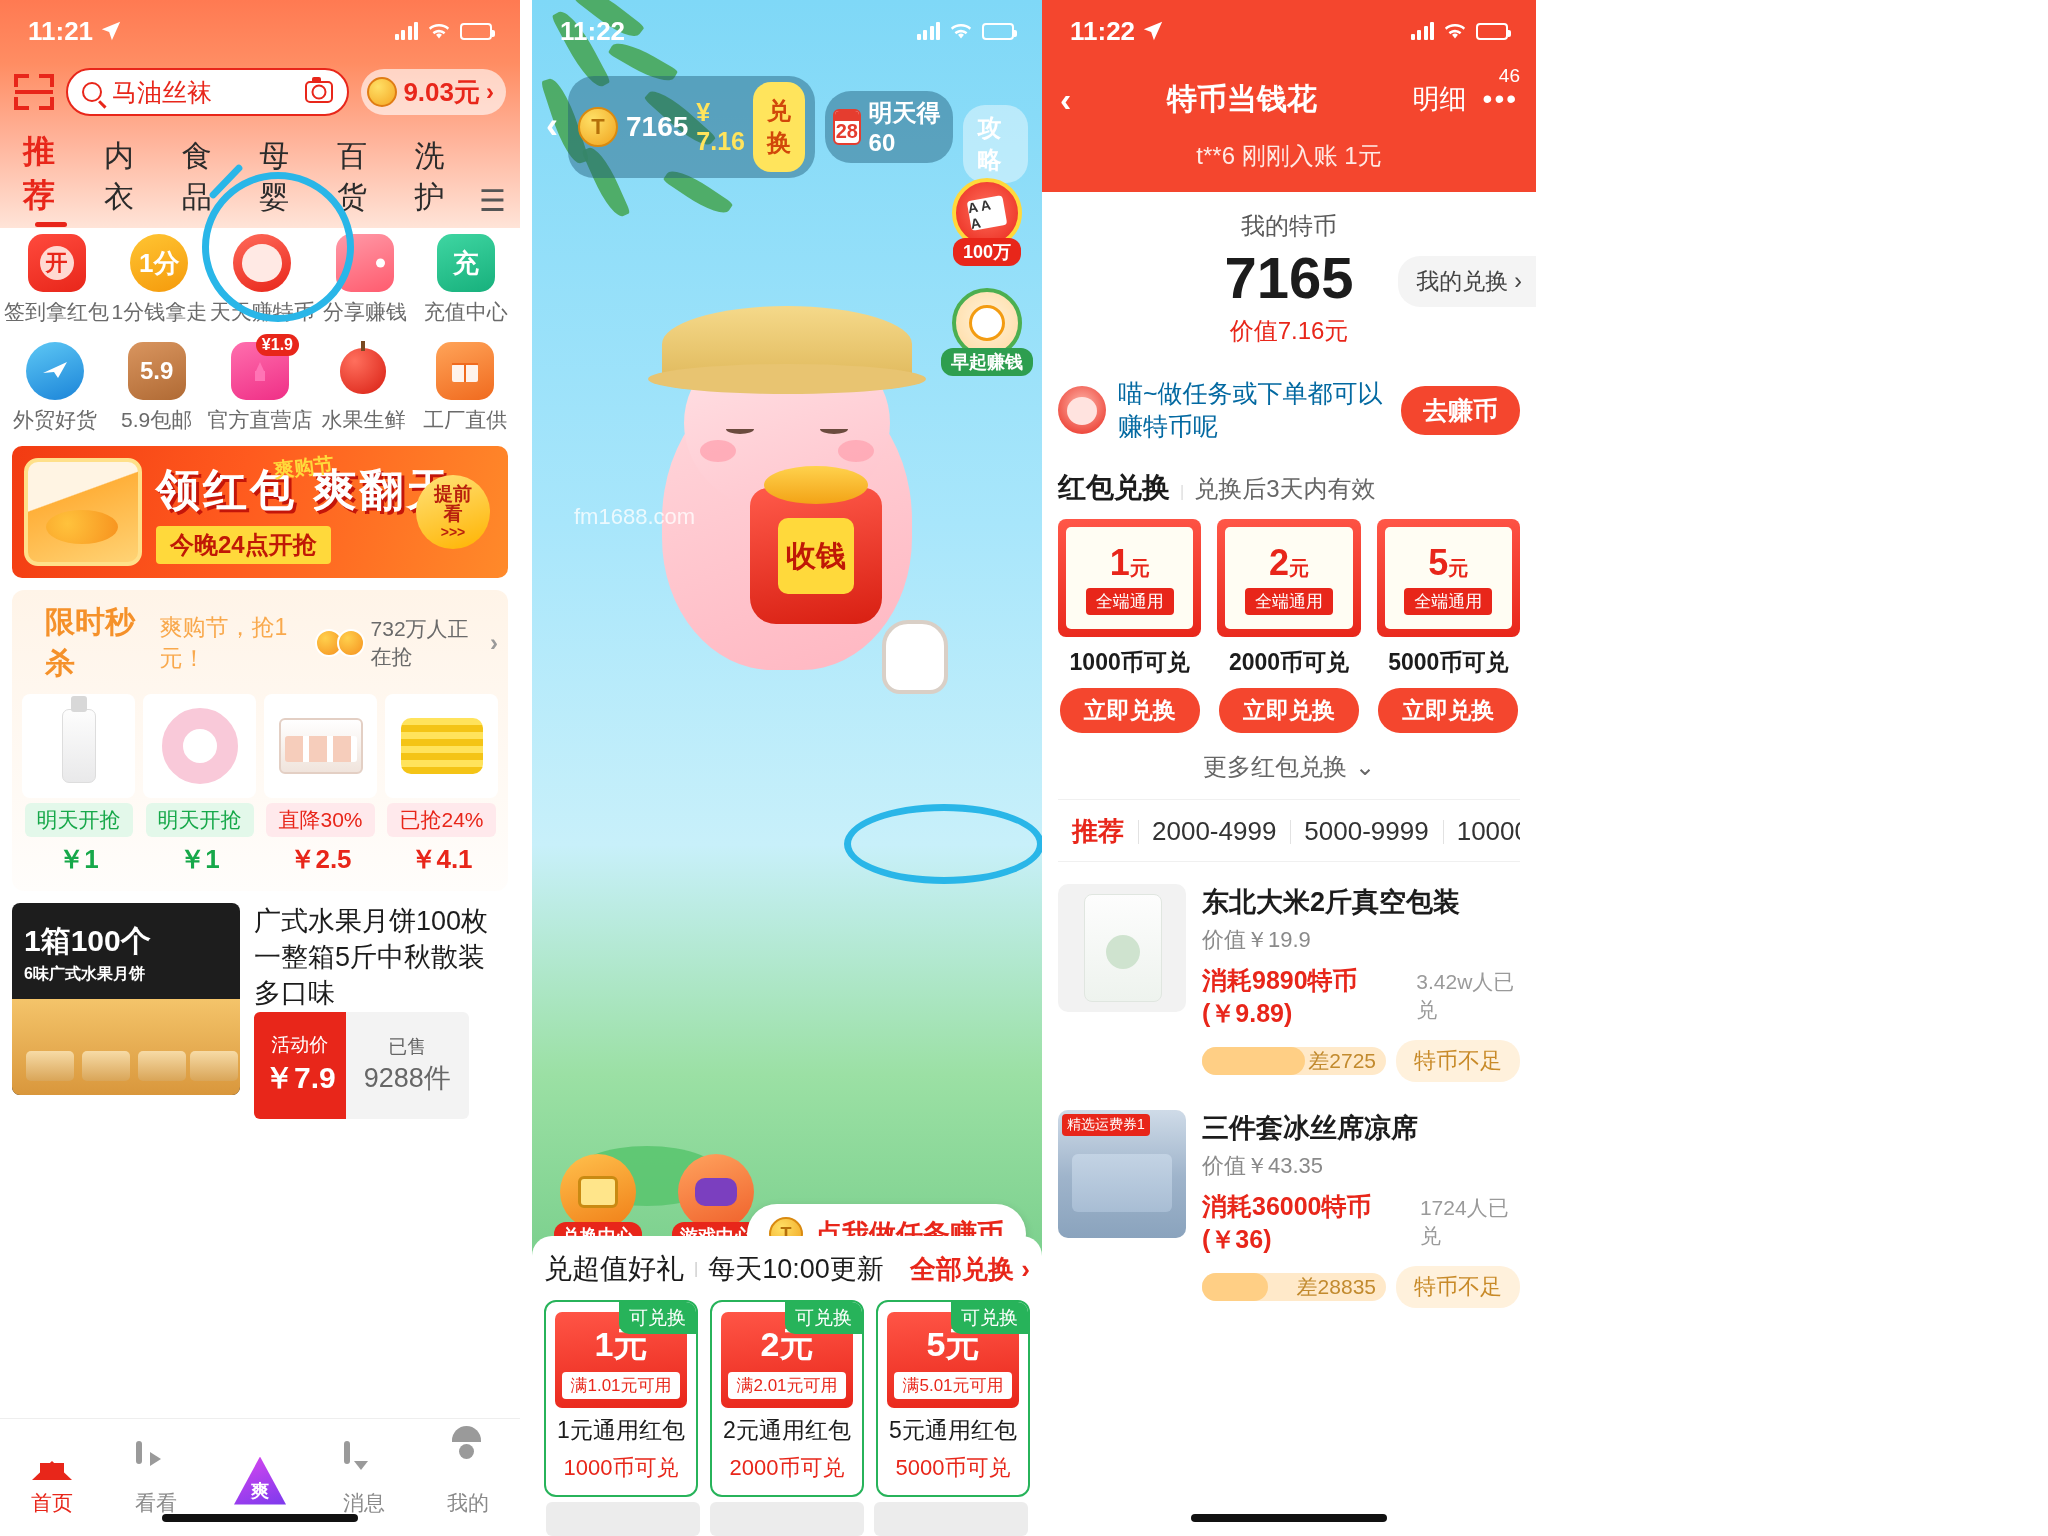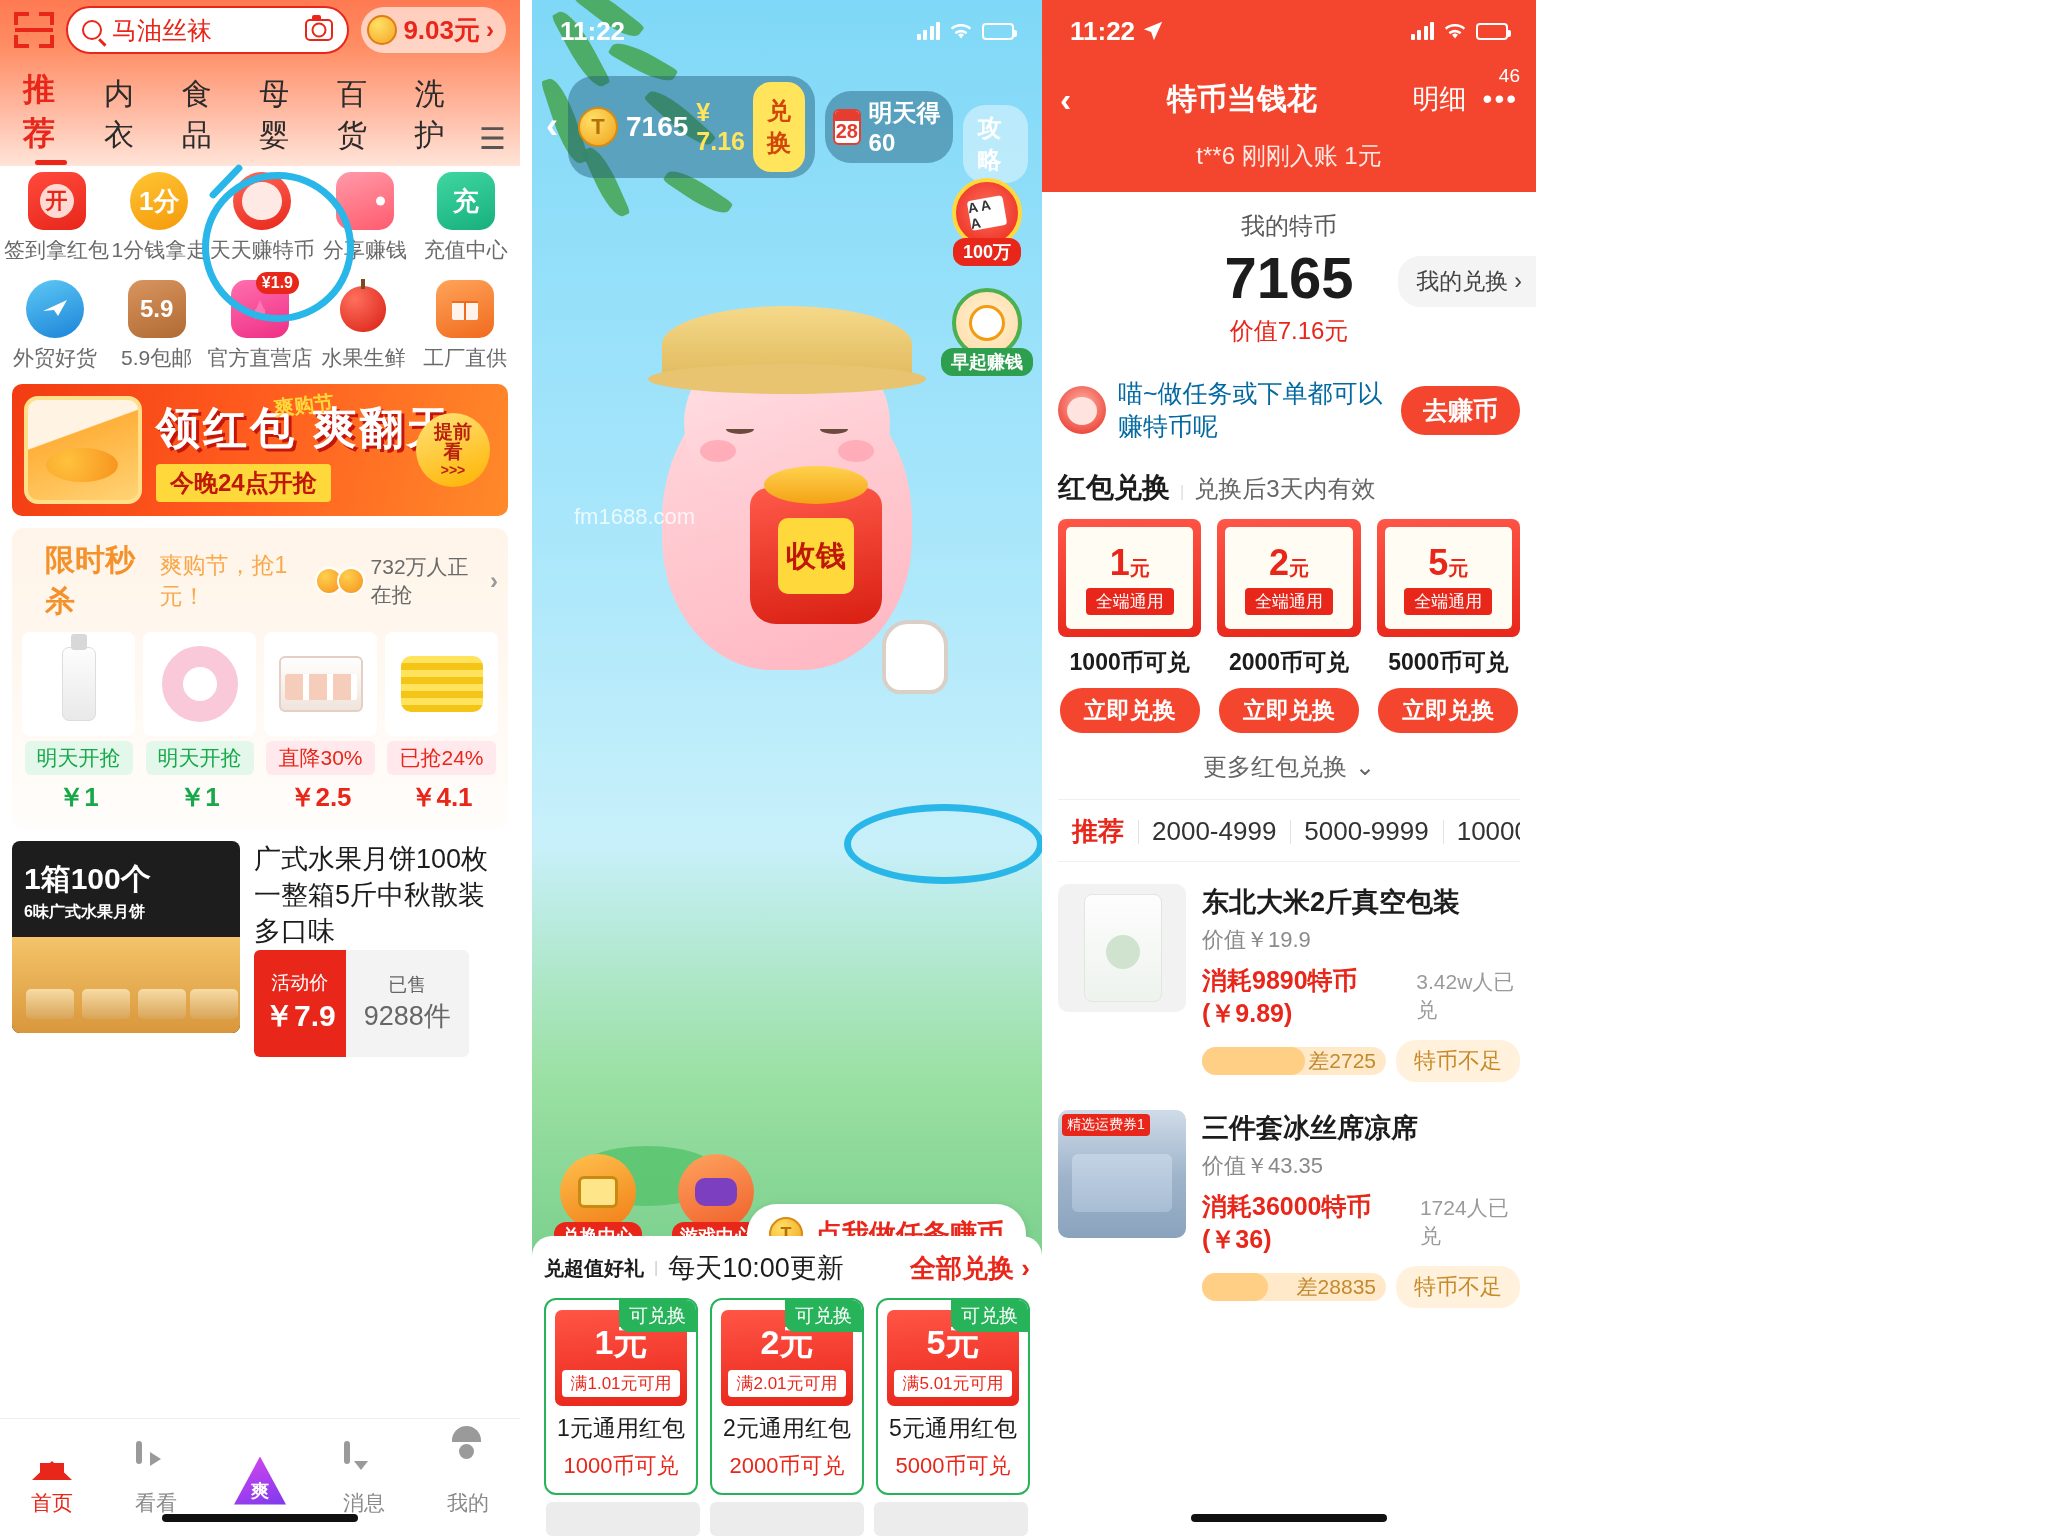--- a/index.html
+++ b/index.html
@@ -285,21 +285,21 @@
   .lc-1{background:linear-gradient(160deg,#ffc14d,#f07d16);}
   .lc-2{background:linear-gradient(160deg,#ffa35e,#ef5f2a);}
   .lc-chest{width:40px;height:32px;border-radius:6px;background:#ffe58a;border:3px solid #c98a12;}
   .lc-pad{width:42px;height:28px;border-radius:10px;background:#7b3fbf;}
   .lc-lbl{margin-top:-8px;background:#e8261a;color:#fff;font-size:18px;font-weight:bold;
      border-radius:12px;padding:2px 8px;white-space:nowrap;}
 
   .p2-sheet{position:absolute;left:0;bottom:0;width:100%;height:300px;background:#fff;
      border-radius:20px 20px 0 0;z-index:5;padding:14px 12px 0 12px;}
   .sheet-head{display:flex;align-items:center;}
-  .sh-t1{font-size:20px;color:#1c1c1c;font-weight:bold;}
+  .sh-t1{font-size:28px;color:#1c1c1c;font-weight:normal;}
   .sh-sep{margin:0 10px;color:#ccc;}
   .sh-t2{font-size:27px;color:#1c1c1c;}
   .sh-all{margin-left:auto;font-size:26px;color:#e8261a;font-weight:bold;}
   .cp-cards{display:flex;gap:12px;margin-top:12px;}
   .cpcard{flex:1;border:2px solid #27b35a;border-radius:12px;padding:10px 8px 12px 8px;position:relative;
      display:flex;flex-direction:column;align-items:center;gap:7px;background:#fff;}
   .cp-tag{position:absolute;right:0;top:0;background:#27b35a;color:#fff;font-size:19px;
      border-radius:0 10px 0 10px;padding:3px 10px;}
   .cp-coupon{width:132px;height:96px;background:linear-gradient(175deg,#ff5546,#e8261a);border-radius:7px;
      display:flex;flex-direction:column;align-items:center;justify-content:center;gap:4px;}
@@ -398,20 +398,42 @@
   .annot{position:absolute;border:7px solid #29b6e8;border-radius:50%;z-index:40;pointer-events:none;}
   .annot-tail{position:absolute;z-index:40;pointer-events:none;background:#29b6e8;}
 </style>
 </head>
 <body>
 
 <div class="stage">
 
   <div class="panel p1">
     <div class="p1-top">
+      <div class="statusbar">
+        <div class="sb-time">
+          <span>11:21</span>
+          <svg width="22" height="22" viewBox="0 0 24 24">
+              <path d="M22 2 2 10l8 3 3 9z" fill="#fff"></path>
+            </svg>
+        </div>
+        <div class="sb-icons">
+          <span class="bars">
+              <i></i>
+              <i></i>
+              <i></i>
+              <i></i>
+            </span>
+          <svg class="wifi" viewBox="0 0 24 18">
+              <path d="M12 16.5l3.2-4a5 5 0 0 0-6.4 0z" fill="#fff"></path>
+              <path d="M12 10.2c2 0 3.8.7 5.2 1.9l1.8-2.2A11 11 0 0 0 12 7.1c-2.6 0-5 .9-7 2.8l1.8 2.2c1.4-1.2 3.2-1.9 5.2-1.9z" fill="#fff"></path>
+              <path d="M12 3.6c3.6 0 6.9 1.3 9.4 3.5L23 4.9A16 16 0 0 0 12 .8 16 16 0 0 0 1 4.9l1.6 2.2A14 14 0 0 1 12 3.6z" fill="#fff"></path>
+            </svg>
+          <span class="batt"><span class="batt-fill" style="width:82%"></span></span>
+        </div>
+      </div>
 
       <div class="searchrow">
         <span class="scan-ic">
           <span class="c1"></span>
             <span class="c2"></span>
             <span class="c3"></span>
             <span class="c4"></span>
             <span class="line"></span>
         </span>
         <div class="searchbox">

